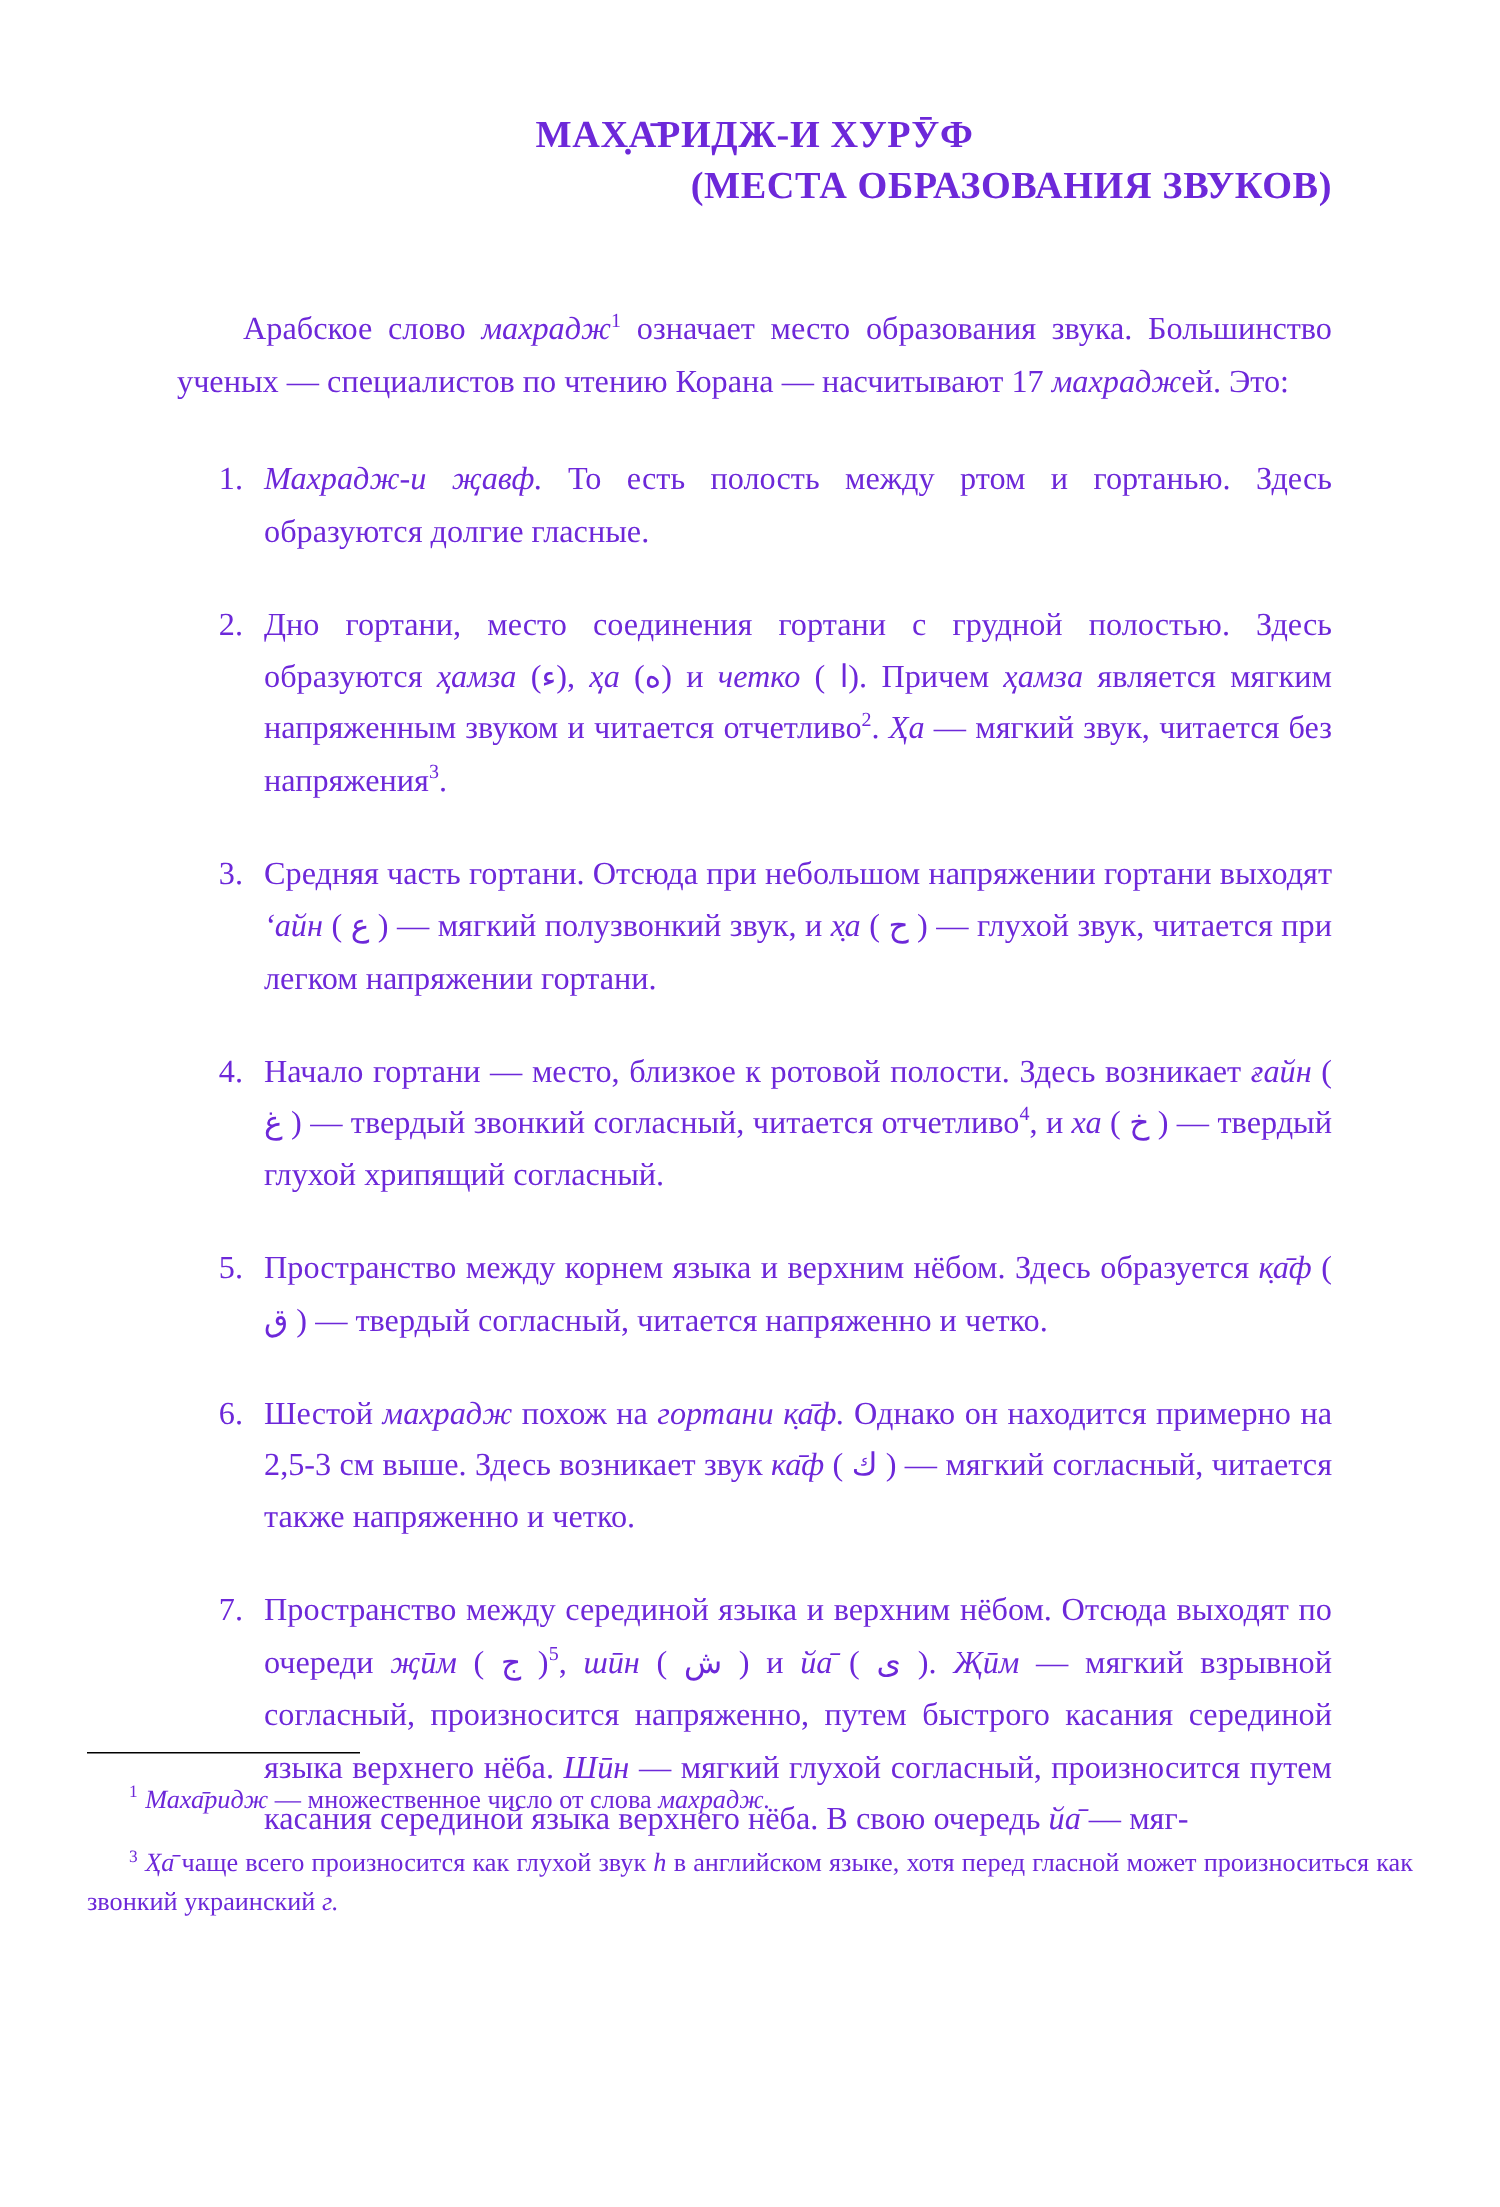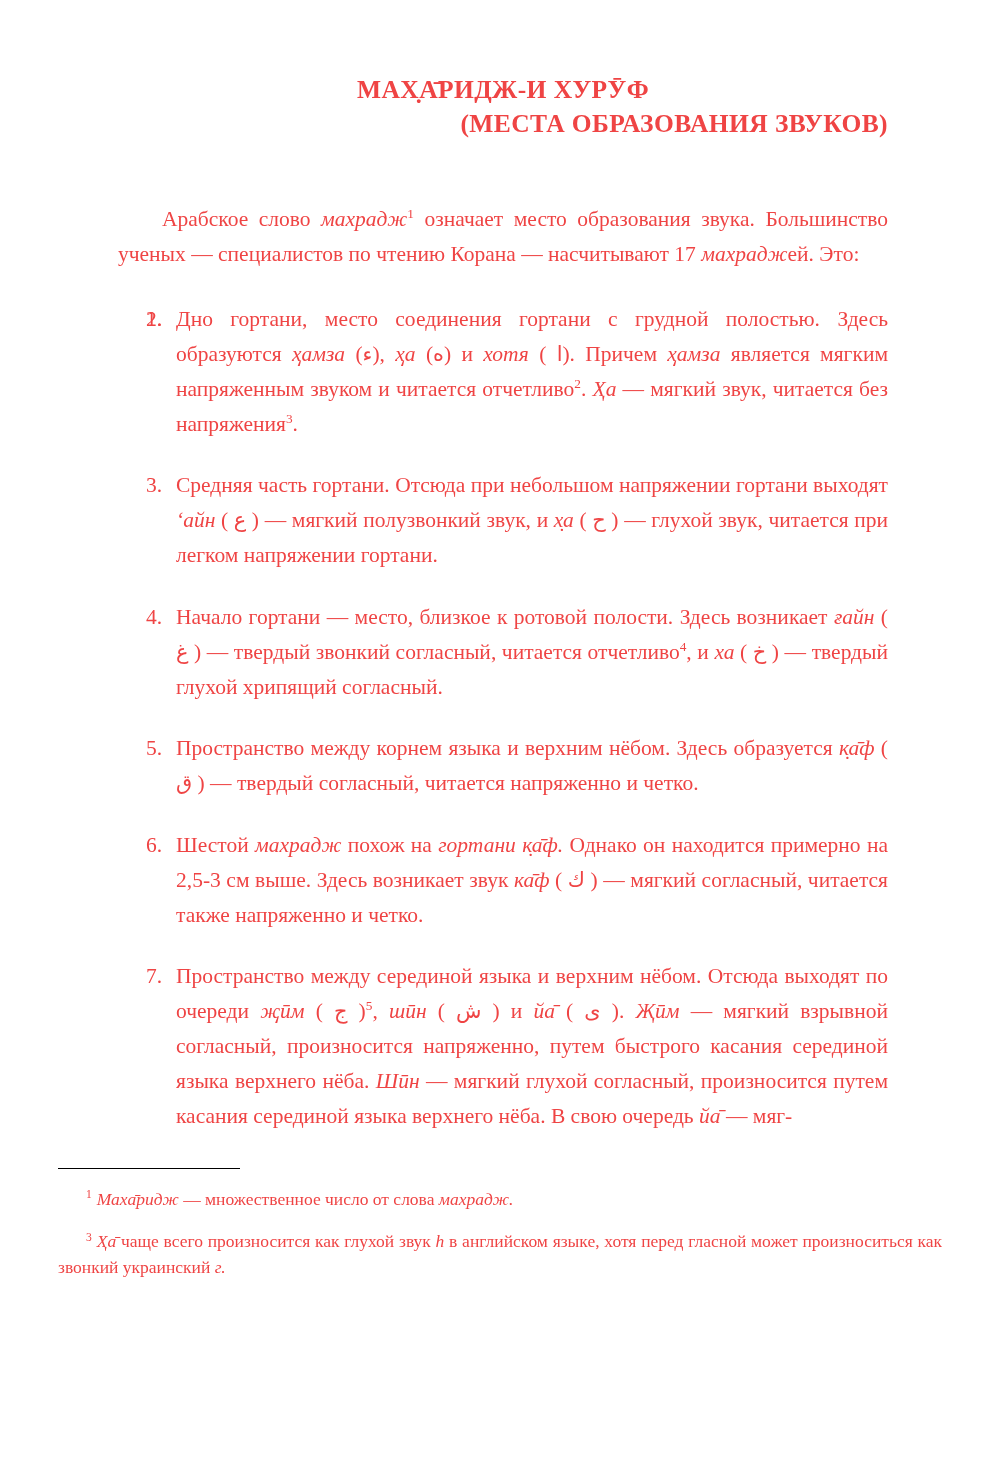--- a/index.html
+++ b/index.html
@@ -6,21 +6,21 @@
     margin: 0;
     padding: 0;
     background: #ffffff;
   }
   .page {
     position: relative;
     width: 1000px;
     height: 1471px;
     margin: 0 auto;
     background: #ffffff;
-    color: #ef4444;
+    color: #6d28d9;
     font-family: "Liberation Serif", "DejaVu Serif", serif;
     box-sizing: border-box;
     overflow: hidden;
   }
   .content {
     position: absolute;
     left: 118px;
     top: 0;
     width: 770px;
   }
@@ -126,25 +126,26 @@
     </h1>
 
     <p class="intro">
       Арабское слово <i>махрадж</i><sup>1</sup> означает место образования звука. Большинство ученых — специалистов по чтению Корана — насчитывают 17 <i>махрадж</i>ей. Это:
     </p>
 
     <ol class="maharij">
 
       <li>
         <span class="num">1.</span>
+        <span><i>Махрадж-и җавф.</i> То есть полость между ртом и гортанью. Здесь образуются долгие гласные.</span>
       </li>
 
       <li>
         <span class="num">2.</span>
-        <span>Дно гортани, место соединения гортани с грудной полостью. Здесь образуются <i>ҳамза</i> (<span class="ar">ء</span>), <i>ҳа</i> (<span class="ar">ه</span>) и <i>хотя</i> ( <span class="ar">ا</span>). Причем <i>ҳамза</i> является мягким напряженным звуком и читается отчетливо<sup>2</sup>. <i>Ҳа</i> — мягкий звук, читается без напряжения<sup>3</sup>.</span>
+        <span>Дно гортани, место соединения гортани с грудной полостью. Здесь образуются <i>ҳамза</i> (<span class="ar">ء</span>), <i>ҳа</i> (<span class="ar">ه</span>) и <i>четко</i> ( <span class="ar">ا</span>). Причем <i>ҳамза</i> является мягким напряженным звуком и читается отчетливо<sup>2</sup>. <i>Ҳа</i> — мягкий звук, читается без напряжения<sup>3</sup>.</span>
       </li>
 
       <li>
         <span class="num">3.</span>
         <span>Средняя часть гортани. Отсюда при небольшом напряжении гортани выходят <i>ʻайн</i> ( <span class="ar">ع</span> ) — мягкий полузвонкий звук, и <i>х̣а</i> ( <span class="ar">ح</span> ) — глухой звук, читается при  легком напряжении гортани.</span>
       </li>
 
       <li>
         <span class="num">4.</span>
         <span>Начало гортани — место, близкое к ротовой полости. Здесь возникает <i>ғайн</i> ( <span class="ar">غ</span> ) — твердый звонкий согласный, читается отчетливо<sup>4</sup>, и <i>ха</i> ( <span class="ar">خ</span> ) — твердый глухой хрипящий согласный.</span>

